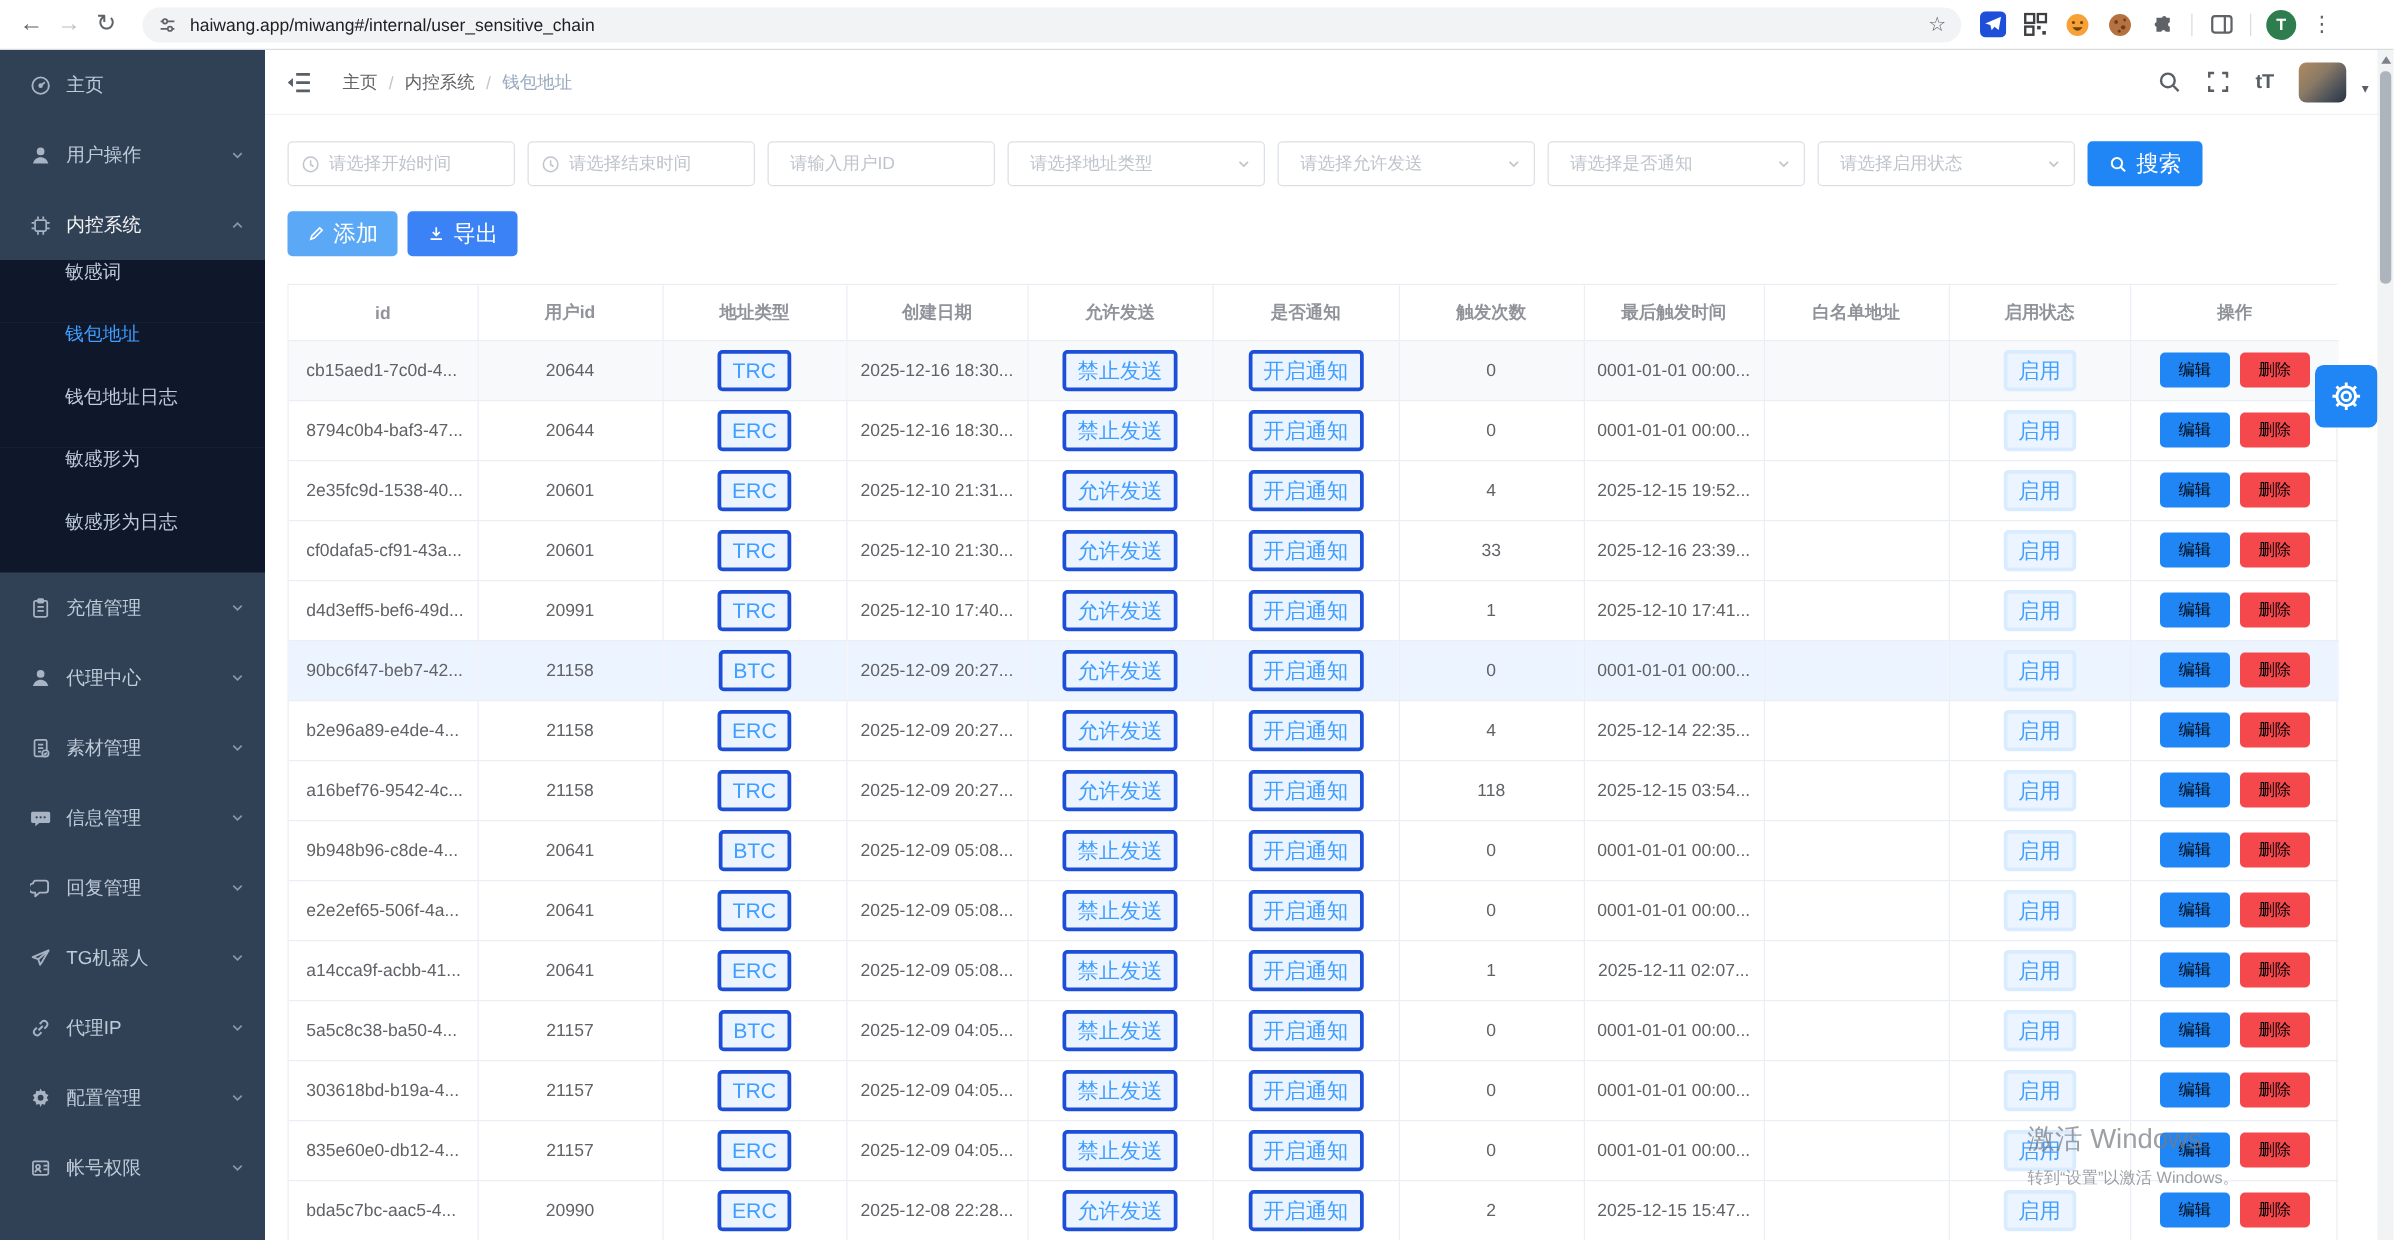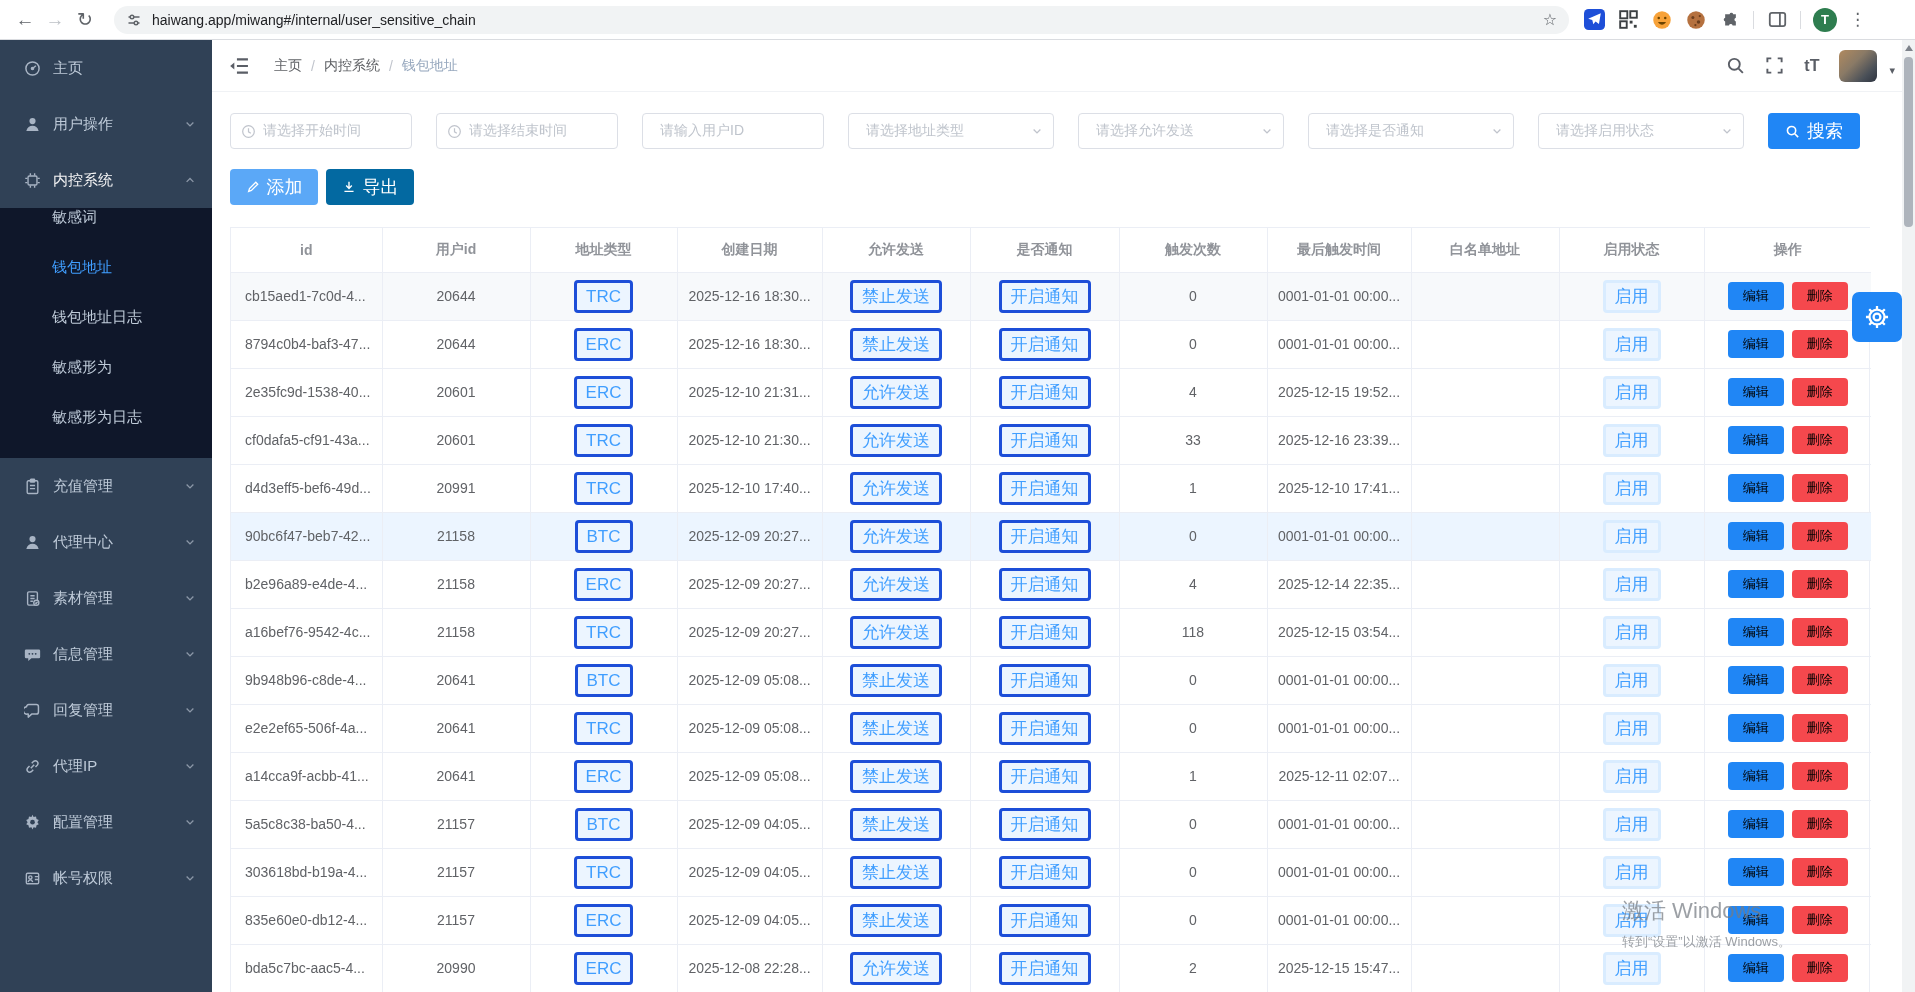--- a/index.html
+++ b/index.html
@@ -48,38 +48,38 @@
   .crumbs .sep { margin:0 9px; color:#c0c4cc; }
   .crumbs .cur { color:#97a8be; }
   .top-tools { margin-left:auto; display:flex; align-items:center; gap:20px; color:#5a5e66; }
   .tool-ic { width:19px; height:19px; cursor:pointer; }
   .font-ic { font-size:16px; font-weight:bold; cursor:pointer; }
   .hdr-avatar { width:38px; height:32px; border-radius:6px; cursor:pointer;
                 background:linear-gradient(135deg,#b18a5f 0%,#8a7a66 40%,#4a5058 75%,#2e3440 100%); }
   .hdr-caret { font-size:11px; color:#5a5e66; margin-left:-8px; margin-top:10px; cursor:pointer; }
 
   
-  .filters { display:flex; gap:24px; padding:21px 0 0 18px; }
+  .filters { display:flex; gap:10px; padding:21px 0 0 18px; }
   .field { height:36px; border:1px solid #dcdfe6; border-radius:4px; background:#fff;
            display:flex; align-items:center; padding:0 10px; color:#bfc4cc; font-size:14px; cursor:text; }
   .field .ph { margin-left:7px; white-space:nowrap; overflow:hidden; }
   .field.f-date { width:182px; }
   .field.f-text { width:182px; }
   .field.f-select { width:206px; cursor:pointer; }
   .field .chevd { margin-left:auto; color:#c0c4cc; }
   .btn { border:none; border-radius:4px; color:#fff; font-size:18px; display:flex;
          align-items:center; justify-content:center; gap:7px; cursor:pointer;
          font-family:inherit; }
   .search-btn { width:92px; height:36px; background:#2086f5; }
 
   
   .actions { display:flex; gap:8px; padding:20px 0 0 18px; }
   .act-btn { width:88px; height:36px; }
   .add-btn { background:#5ba8f7; }
-  .export-btn { background:#0369a1; }
+  .export-btn { background:#3b82f6; }
 
   
   .tablewrap { margin:22px 0 0 18px; width:1640px; border:1px solid #ebeef5; }
   table { border-collapse:collapse; table-layout:fixed; width:1640px; font-size:14px; }
   th { height:44px; font-weight:bold; color:#909399; border-bottom:1px solid #ebeef5;
        border-right:1px solid #ebeef5; background:#fff; text-align:center; }
   th:last-child, td:last-child { border-right:none; }
   td { height:48px; color:#606266; border-bottom:1px solid #ebeef5; border-right:1px solid #ebeef5;
        text-align:center; white-space:nowrap; overflow:hidden; }
   td.c-id { text-align:left; padding-left:14px; }
@@ -304,20 +304,34 @@
         </span>
         <span>回复管理</span>
         <span class="chev">
           <svg width="12" height="12" viewBox="0 0 16 16" fill="none" stroke="currentColor" stroke-width="1.8">
             <path d="M3.5 6l4.5 4.5L12.5 6"></path>
           </svg>
         </span>
       </div>
       <div class="side-item">
         <span class="s-icon">
+          <svg width="17" height="17" viewBox="0 0 16 16" fill="none" stroke="currentColor" stroke-width="1.4" stroke-linejoin="round">
+            <path d="M14 2.2 2 7.3l4.2 1.5L7.6 13l1.9-2.9L14 2.2z"></path>
+            <path d="M6.2 8.8 14 2.2"></path>
+          </svg>
+        </span>
+        <span>TG机器人</span>
+        <span class="chev">
+          <svg width="12" height="12" viewBox="0 0 16 16" fill="none" stroke="currentColor" stroke-width="1.8">
+            <path d="M3.5 6l4.5 4.5L12.5 6"></path>
+          </svg>
+        </span>
+      </div>
+      <div class="side-item">
+        <span class="s-icon">
           <svg width="17" height="17" viewBox="0 0 16 16" fill="none" stroke="currentColor" stroke-width="1.4">
             <path d="M6.4 9.6l3.2-3.2"></path>
             <path d="M5.2 7.6 3.4 9.4a2.5 2.5 0 0 0 3.5 3.5l1.8-1.8"></path>
             <path d="M10.8 8.4l1.8-1.8a2.5 2.5 0 0 0-3.5-3.5L7.3 4.9"></path>
           </svg>
         </span>
         <span>代理IP</span>
         <span class="chev">
           <svg width="12" height="12" viewBox="0 0 16 16" fill="none" stroke="currentColor" stroke-width="1.8">
             <path d="M3.5 6l4.5 4.5L12.5 6"></path>

